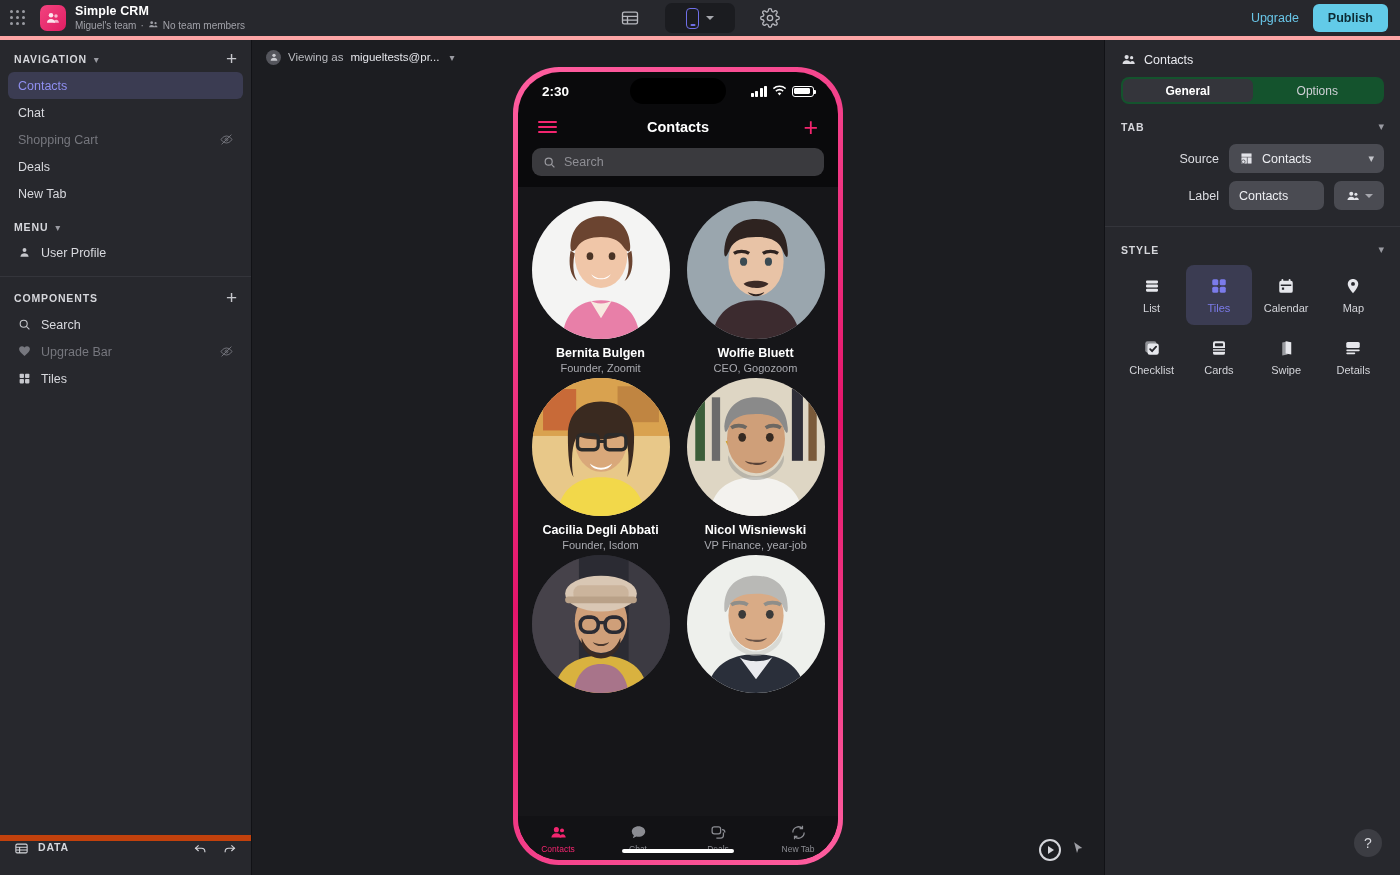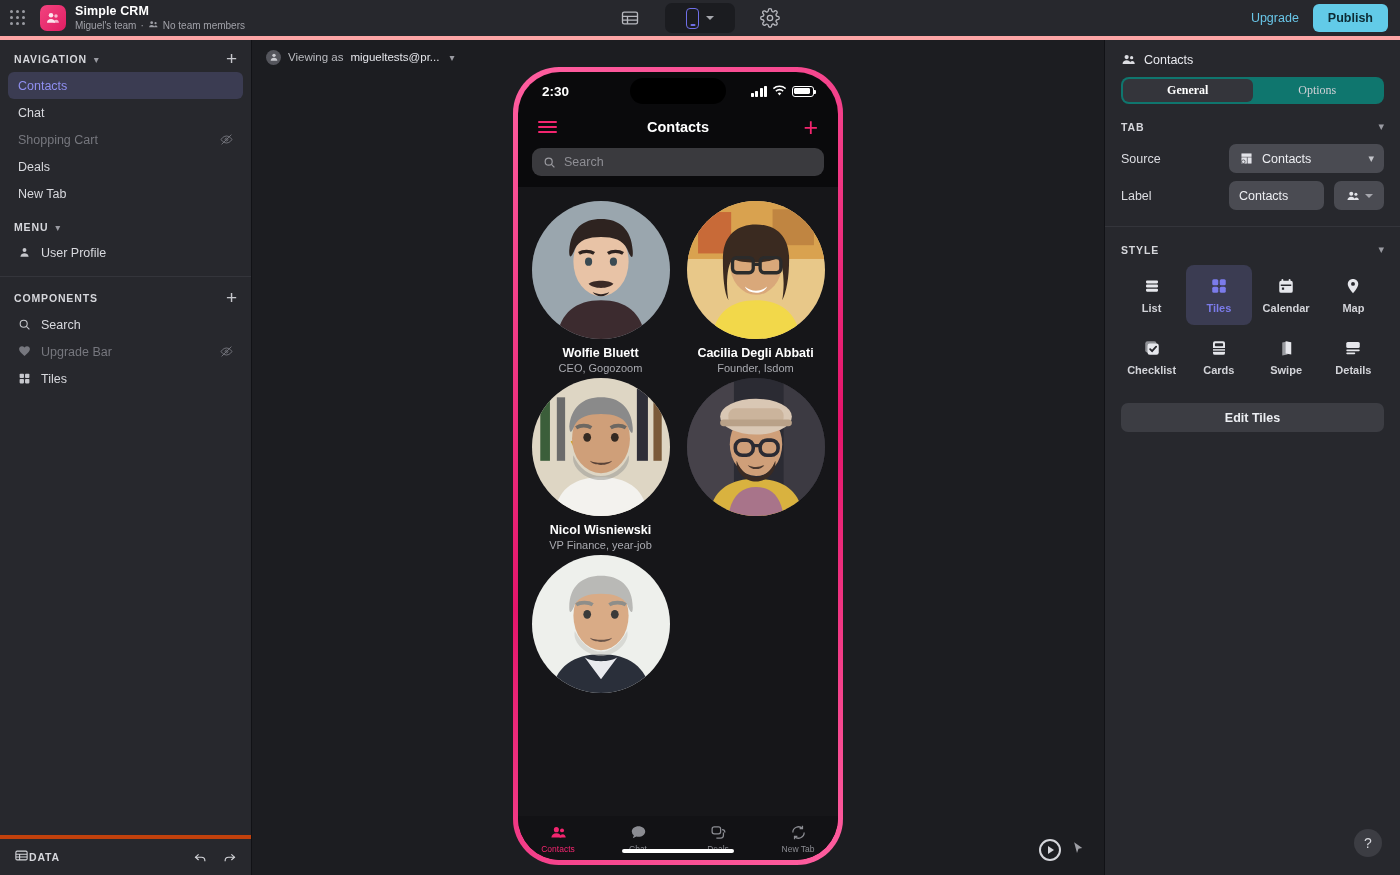--- a/index.html
+++ b/index.html
@@ -67,22 +67,22 @@
     padding: 0 10px; font-size: 12.5px; color: #d8d9de; cursor: pointer; gap: 9px; }
   .sb-item.active { background: #3b3c52; color: #8f8ff0; }
   .sb-item.dim { color: #76777e; }
   .sb-item .eye { margin-left: auto; color: #76777e; display: flex; }
   .sb-item .eye svg { width: 13px; height: 13px; }
   .sb-item .li { width: 14px; display: inline-flex; align-items: center; color: #c6c7cc; }
   .sb-item .li svg { width: 13px; height: 13px; }
   .sb-item.dim .li { color: #76777e; }
   .sb-note { font-size: 11px; color: #85868d; padding: 7px 14px 4px 14px; line-height: 1.35; }
   .sb-divider { height: 1px; background: #34353b; margin: 10px 0 0 0; }
-  .sb-foot { height: 40px; border-top: 4px solid #c2410c; display: flex; align-items: center;
-    padding: 0 14px; }
+  .sb-foot { height: 40px; border-top: 6px solid #c2410c; display: flex; align-items: flex-start;
+    padding: 0 14px; gap: 9px; }
   .sb-foot .lbl { font-size: 10.5px; font-weight: bold; letter-spacing: .8px; color: #d6d7dc; }
   .sb-foot svg { width: 15px; height: 15px; color: #d6d7dc; }
   .sb-foot .undo-redo { margin-left: auto; display: flex; gap: 14px; color: #76777e; }
   .sb-foot .undo-redo svg { width: 15px; height: 15px; cursor: pointer; }
 
   
   .canvas { flex: 1; background: #1c1d21; position: relative; display: flex; flex-direction: column; min-width: 0; }
   .viewing-bar { height: 28px; display: flex; align-items: center; gap: 7px; padding: 0 0 0 14px;
     font-size: 11.5px; color: #b9babf; margin-top: 3px; }
   .viewing-bar .av { width: 15px; height: 15px; border-radius: 50%; background: #54555c;
@@ -152,44 +152,44 @@
   .play-btn:after { content:""; width:0;height:0; border-left: 6px solid #d5d6db;
     border-top: 4px solid transparent; border-bottom: 4px solid transparent; margin-left: 2px; }
   .cursor-tool svg { width: 15px; height: 15px; color: #9d9ea4; cursor: pointer; }
 
   
   .rpanel { width: 296px; flex: 0 0 296px; background: #27282d; border-left: 1px solid #111216;
     position: relative; }
   .rp-head { display: flex; align-items: center; gap: 8px; padding: 12px 16px 8px 16px; }
   .rp-head svg { width: 15px; height: 15px; color: #dcdde2; }
   .rp-head .t { font-size: 12.5px; color: #e9eaef; }
-  .segwrap { margin: 2px 16px 0 16px; background: #0f766e; border-radius: 8px; padding: 2px;
-    display: flex; height: 27px; font-family: Liberation Serif, serif; }
+  .segwrap { margin: 2px 16px 0 16px; background: #14532d; border-radius: 8px; padding: 2px;
+    display: flex; height: 27px; }
   .seg { flex: 1; border-radius: 6px; display: flex; align-items: center; justify-content: center;
     font-size: 12px; color: #cfd0d6; cursor: pointer; }
   .seg.on { background: #34353b; color: #fff; font-weight: bold; }
   .sec-head { display: flex; align-items: center; padding: 16px 16px 7px 16px; }
   .sec-head .t { font-size: 10.5px; font-weight: bold; letter-spacing: .85px; color: #d6d7dc; }
   .sec-head .caret { margin-left: auto; color: #9a9ba2; font-size: 11px; cursor: pointer; }
-  .row { display: flex; align-items: center; padding: 4px 16px; gap: 10px; }
+  .row { display: flex; align-items: center; padding: 4px 16px; gap: 10px; text-align: right; }
   .row .lab { font-size: 12.5px; color: #dcdde2; width: 98px; flex: 0 0 98px; }
   .ctl { flex: 1; background: #4a4b52; border-radius: 7px; height: 29px; display: flex; align-items: center;
     padding: 0 10px; gap: 8px; font-size: 12.5px; color: #edeef2; cursor: pointer; }
   .ctl .c { margin-left: auto; color: #c3c4ca; font-size: 11px; }
   .ctl svg { width: 15px; height: 15px; color: #e3e4e9; }
   .ctl-small { flex: 0 0 50px; background: #4a4b52; border-radius: 7px; height: 29px; display: flex;
     align-items: center; justify-content: center; gap: 5px; cursor: pointer; }
   .ctl-small svg { width: 14px; height: 14px; color: #e3e4e9; }
   .rp-div { height: 1px; background: #34353b; margin: 12px 0 0 0; }
   .stylegrid { display: grid; grid-template-columns: repeat(4,1fr); gap: 2px; padding: 2px 14px 0 14px; }
   .stc { display: flex; flex-direction: column; align-items: center; justify-content: center;
     gap: 7px; height: 60px; border-radius: 8px; cursor: pointer; }
   .stc.on { background: #3b3c52; }
   .stc svg { width: 18px; height: 18px; color: #e6e7ec; }
-  .stc span { font-size: 11px; color: #d3d4d9; font-weight: bold; }
+  .stc span { font-size: 11px; color: #d3d4d9; }
   .stc.on svg, .stc.on span { color: #7b7bea; }
   .edit-btn { margin: 16px 16px 0 16px; height: 29px; background: #3c3d43; border-radius: 7px;
     display: flex; align-items: center; justify-content: center; font-size: 12.5px; font-weight: bold;
     color: #eceef2; cursor: pointer; }
   .help-btn { position: absolute; right: 18px; bottom: 18px; width: 28px; height: 28px; border-radius: 50%;
     background: #3c3d43; display: flex; align-items: center; justify-content: center;
     font-size: 14px; color: #d6d7dc; cursor: pointer; }
 </style>
 </head>
 <body>
@@ -418,20 +418,37 @@
                 <svg viewBox="0 0 24 24" fill="none" stroke="currentColor" stroke-width="2.2">
                     <circle cx="10.5" cy="10.5" r="6.5"></circle>
                     <path d="M15.5 15.5L21 21"></path>
                   </svg>
                 <span>Search</span>
               </div>
             </div>
 
             <div class="tiles-scroll">
 
+              <div class="tile">
+                <div class="pic">
+                  <svg viewBox="0 0 100 100">
+                      <rect width="100" height="100" fill="#f4f4f3"></rect>
+                      <ellipse cx="50" cy="40" rx="19" ry="23" fill="#f0c6a8"></ellipse>
+                      <path d="M28 30c2-14 12-19 22-19s20 6 21 20c1 9-3 5-5 2-3-5-9-7-16-7s-14 2-17 7c-2 4-6 6-5-3z" fill="#6b4430"></path>
+                      <path d="M31 38c-2 8-1 16 2 20-5-3-7-12-5-22zM69 38c2 8 1 16-2 20 5-3 7-12 5-22z" fill="#6b4430"></path>
+                      <path d="M22 100c1-18 11-28 28-28s27 10 28 28z" fill="#e87fa8"></path>
+                      <path d="M42 72l8 13 8-13c-3 3-13 3-16 0z" fill="#f7e9e0"></path>
+                      <ellipse cx="42" cy="40" rx="2.4" ry="2.8" fill="#4a3426"></ellipse>
+                      <ellipse cx="58" cy="40" rx="2.4" ry="2.8" fill="#4a3426"></ellipse>
+                      <path d="M43 53c4 4 10 4 14 0-2 5-12 5-14 0z" fill="#fff"></path>
+                    </svg>
+                </div>
+                <div class="nm">Bernita Bulgen</div>
+                <div class="rl">Founder, Zoomit</div>
+              </div>
 
               <div class="tile">
                 <div class="pic">
                   <svg viewBox="0 0 100 100">
                       <rect width="100" height="100" fill="#9aa6ae"></rect>
                       <path d="M18 100c2-19 14-28 32-28s30 9 32 28z" fill="#3c2b2f"></path>
                       <ellipse cx="50" cy="44" rx="20" ry="25" fill="#e8c3a6"></ellipse>
                       <path d="M27 36c1-16 10-23 23-23s22 7 23 23c.5 8-2 4-4-1-3-7-10-9-19-9s-16 2-19 9c-2 5-4.5 9-4-1z" fill="#2e2320"></path>
                       <ellipse cx="41" cy="44" rx="2.6" ry="3" fill="#3a4a52"></ellipse>
                       <ellipse cx="59" cy="44" rx="2.6" ry="3" fill="#3a4a52"></ellipse>
@@ -692,19 +709,18 @@
         <div class="stc">
           <svg viewBox="0 0 24 24" fill="currentColor">
               <rect x="3" y="4" width="18" height="8" rx="2"></rect>
               <rect x="3" y="14" width="18" height="2.2" rx="1.1"></rect>
               <rect x="3" y="18" width="12" height="2.2" rx="1.1"></rect>
             </svg>
           <span>Details</span>
         </div>
       </div>
 
-      <div class="edit-btn">Edit Tiles</div>
 
       <div class="help-btn">?</div>
     </div>
 
   </div>
 </div>
 
 </body></html>

